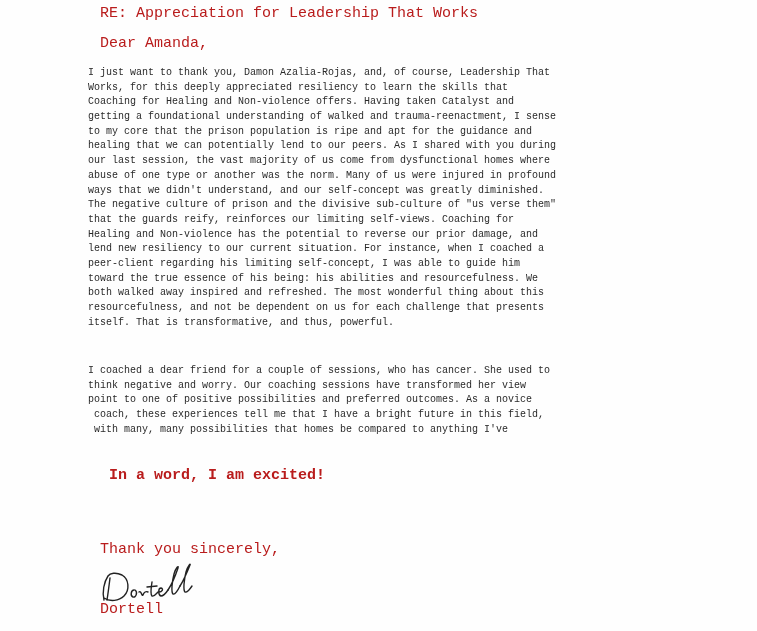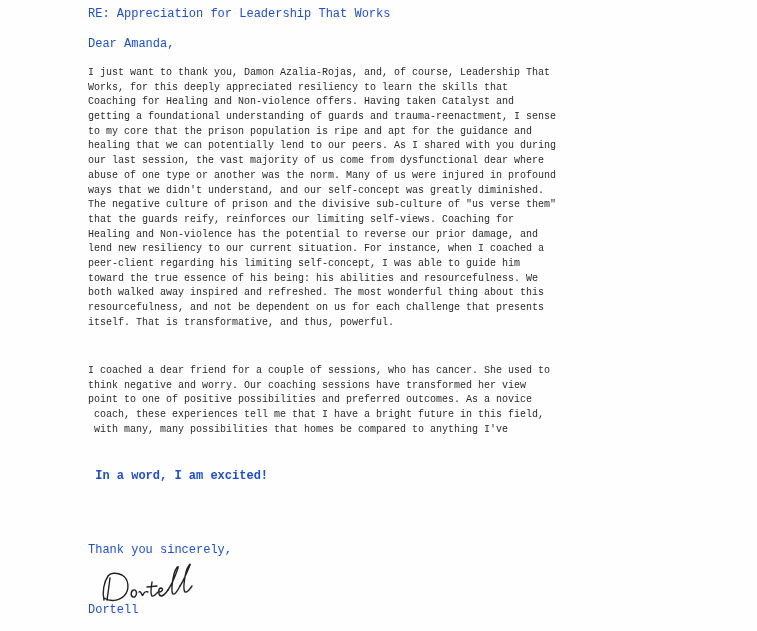--- a/index.html
+++ b/index.html
@@ -1,24 +1,24 @@
 <!DOCTYPE html>
 <html><head>
   <meta charset="utf-8">
   <style>
     html, body { margin: 0; padding: 0; background: #ffffff; }
     body { width: 757px; height: 631px; position: relative; overflow: hidden; }
     .page { position: absolute; left: 0; top: 0; width: 757px; height: 631px; background: #fefefe; }
     .line {
       position: absolute;
-      left: 88px;
+      left: 100px;
       font-family: "Liberation Mono", "DejaVu Sans Mono", monospace;
-      font-size: 12px;
+      font-size: 15px;
       line-height: 14.7px;
-      color: #1d4ed8;
+      color: #b91c1c;
       white-space: pre;
       letter-spacing: 0;
     }
     .para { position: absolute; left: 88px; }
     .para .row {
       display: block;
       font-family: "Liberation Mono", "DejaVu Sans Mono", monospace;
       font-size: 10px;
       line-height: 14.7px;
       height: 14.7px;
@@ -38,24 +38,24 @@
 
 <div class="page">
 
   <div class="line" style="top:7px;">RE: Appreciation for Leadership That Works</div>
   <div class="line" style="top:37px;">Dear Amanda,</div>
 
   <div class="para" style="top:66px;">
     <span class="row">I just want to thank you, Damon Azalia-Rojas, and, of course, Leadership That</span>
     <span class="row">Works, for this deeply appreciated resiliency to learn the skills that</span>
     <span class="row">Coaching for Healing and Non-violence offers. Having taken Catalyst and</span>
-    <span class="row">getting a foundational understanding of guards and trauma-reenactment, I sense</span>
+    <span class="row">getting a foundational understanding of walked and trauma-reenactment, I sense</span>
     <span class="row">to my core that the prison population is ripe and apt for the guidance and</span>
     <span class="row">healing that we can potentially lend to our peers. As I shared with you during</span>
-    <span class="row">our last session, the vast majority of us come from dysfunctional dear where</span>
+    <span class="row">our last session, the vast majority of us come from dysfunctional homes where</span>
     <span class="row">abuse of one type or another was the norm. Many of us were injured in profound</span>
     <span class="row">ways that we didn't understand, and our self-concept was greatly diminished.</span>
     <span class="row">The negative culture of prison and the divisive sub-culture of "us verse them"</span>
     <span class="row">that the guards reify, reinforces our limiting self-views. Coaching for</span>
     <span class="row">Healing and Non-violence has the potential to reverse our prior damage, and</span>
     <span class="row">lend new resiliency to our current situation. For instance, when I coached a</span>
     <span class="row">peer-client regarding his limiting self-concept, I was able to guide him</span>
     <span class="row">toward the true essence of his being: his abilities and resourcefulness. We</span>
     <span class="row">both walked away inspired and refreshed. The most wonderful thing about this</span>
     <span class="row">resourcefulness, and not be dependent on us for each challenge that presents</span>

